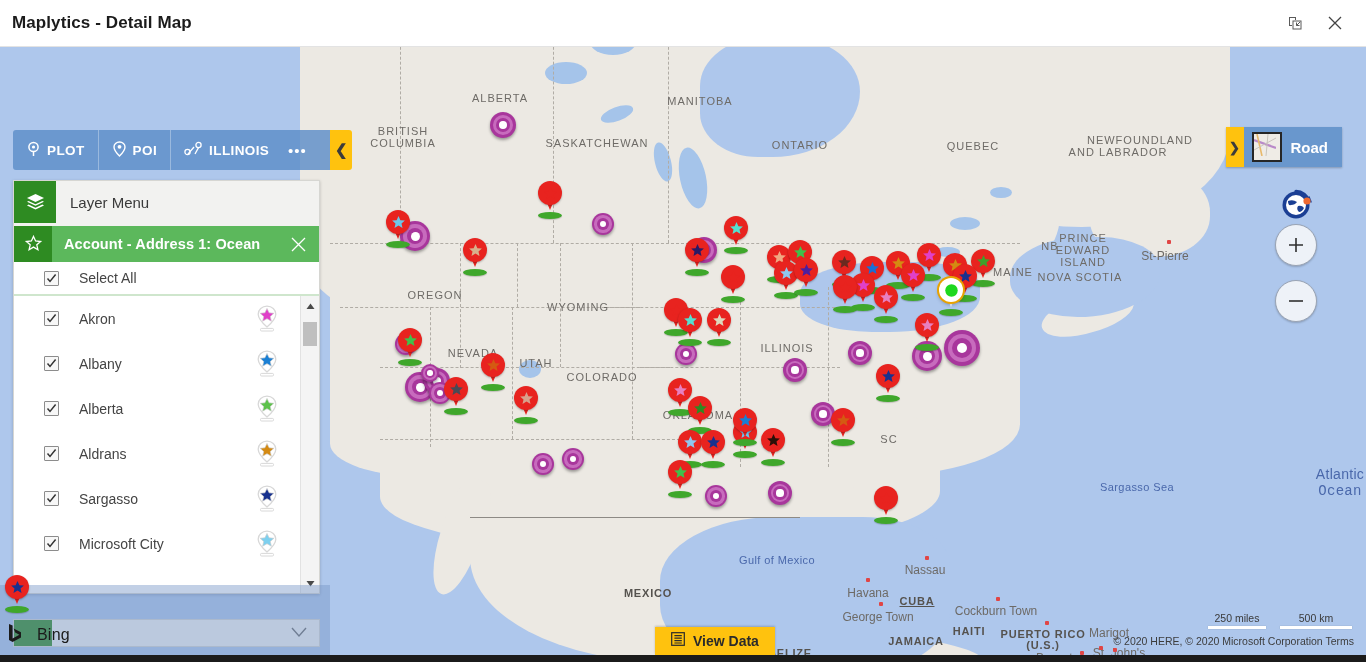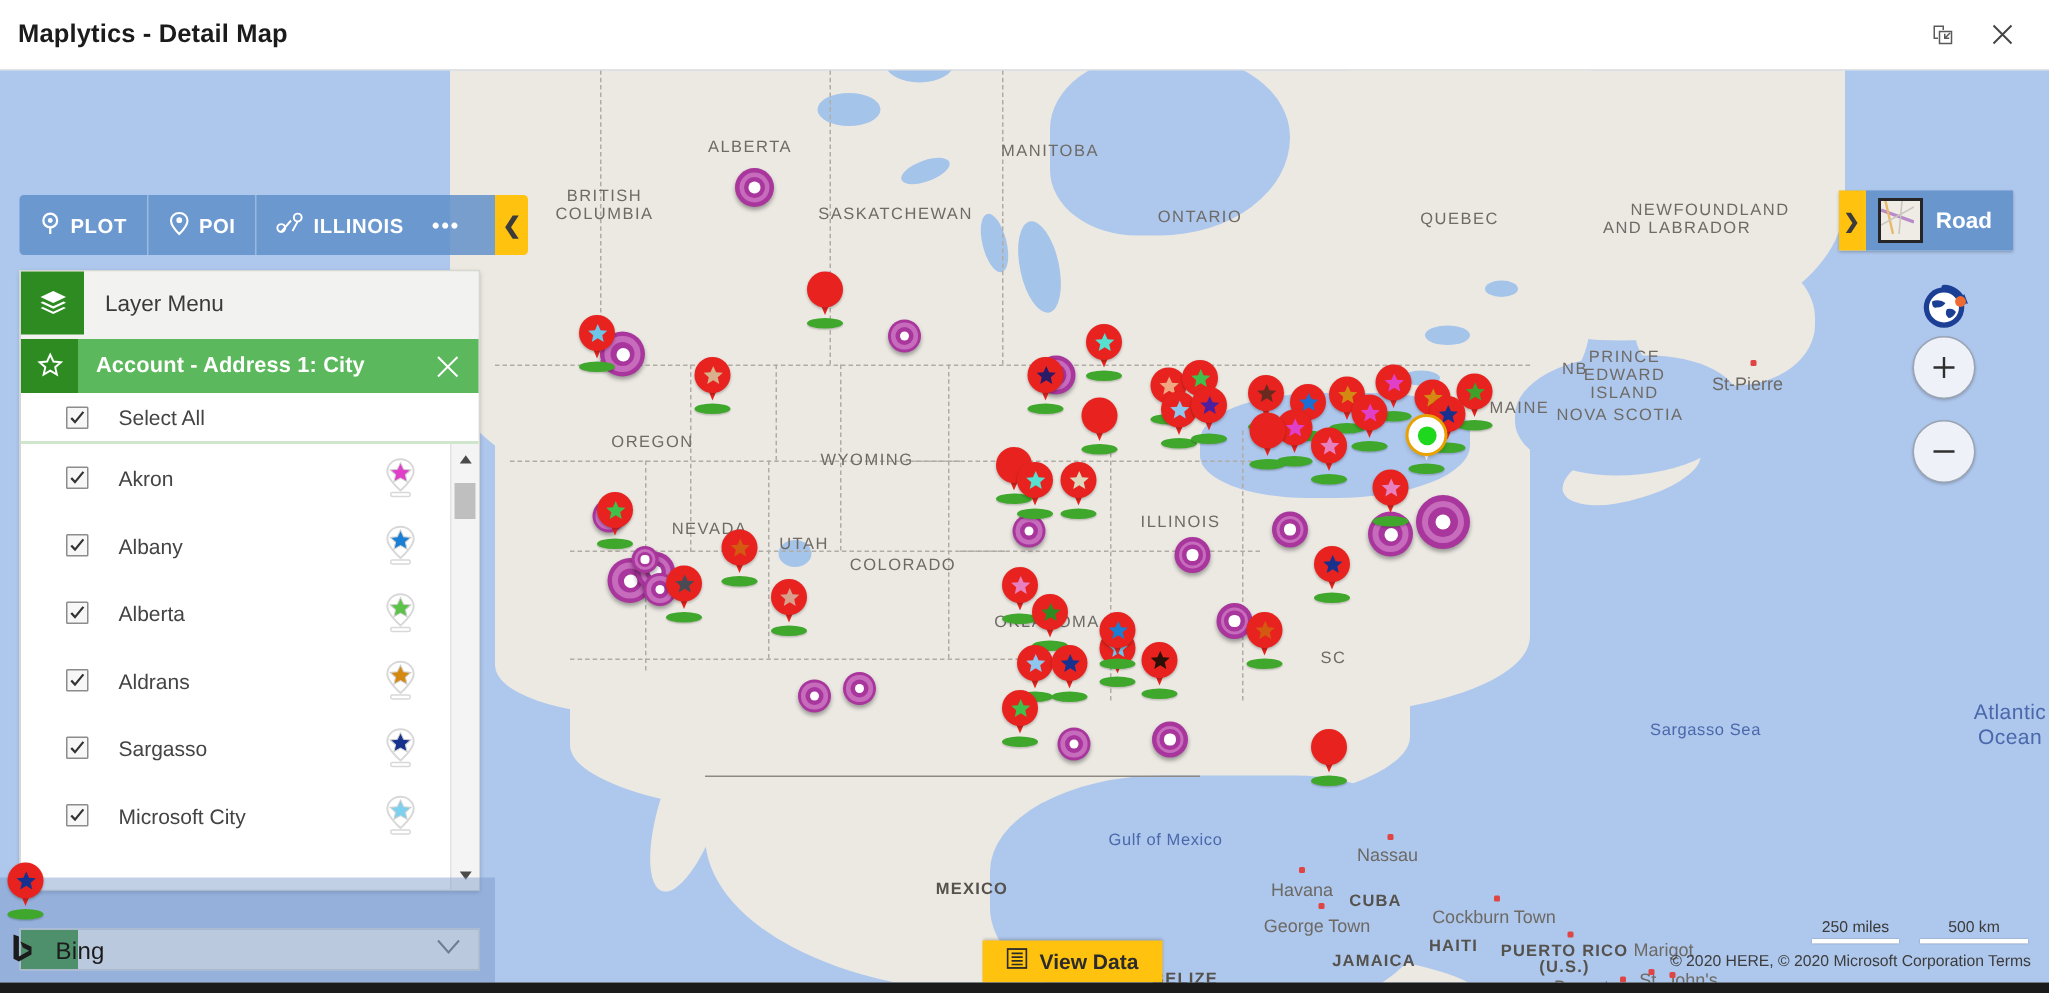--- a/index.html
+++ b/index.html
@@ -308,34 +308,34 @@
           <div class="maplabel prov" style="left: 473px; top: 306px; transform: translate(-50%, -50%);">NEVADA</div>
           <div class="maplabel prov" style="left: 536px; top: 316px; transform: translate(-50%, -50%);">UTAH</div>
           <div class="maplabel prov" style="left: 602px; top: 330px; transform: translate(-50%, -50%);">COLORADO</div>
           <div class="maplabel prov" style="left: 787px; top: 301px; transform: translate(-50%, -50%);">ILLINOIS</div>
           <div class="maplabel prov" style="left: 698px; top: 368px; transform: translate(-50%, -50%);">OKLAHOMA</div>
           <div class="maplabel prov" style="left: 889px; top: 392px; transform: translate(-50%, -50%);">SC</div>
           <div class="maplabel bold" style="left: 648px; top: 546px; transform: translate(-50%, -50%);">MEXICO</div>
           <div class="maplabel water-label" style="left: 777px; top: 513px; transform: translate(-50%, -50%);">Gulf of Mexico</div>
           <div class="maplabel city" style="left: 925px; top: 523px; transform: translate(-50%, -50%);">Nassau</div>
           <div class="maplabel city" style="left: 868px; top: 546px; transform: translate(-50%, -50%);">Havana</div>
-          <div class="maplabel bold" style="left: 917px; top: 554px; transform: translate(-50%, -50%);">CUBA</div>
+          <div class="maplabel bold" style="left: 917px; top: 554px; transform: translate(-50%, -50%); text-decoration: underline;">CUBA</div>
           <div class="maplabel city" style="left: 878px; top: 570px; transform: translate(-50%, -50%);">George Town</div>
           <div class="maplabel city" style="left: 996px; top: 564px; transform: translate(-50%, -50%);">Cockburn Town</div>
           <div class="maplabel bold" style="left: 969px; top: 584px; transform: translate(-50%, -50%);">HAITI</div>
           <div class="maplabel bold" style="left: 916px; top: 594px; transform: translate(-50%, -50%);">JAMAICA</div>
           <div class="maplabel bold" style="left: 1043px; top: 587px; transform: translate(-50%, -50%);">PUERTO RICO</div>
           <div class="maplabel bold" style="left: 1043px; top: 598px; transform: translate(-50%, -50%);">(U.S.)</div>
           <div class="maplabel city" style="left: 1109px; top: 586px; transform: translate(-50%, -50%);">Marigot</div>
           <div class="maplabel city" style="left: 1119px; top: 606px; transform: translate(-50%, -50%);">St. John's</div>
           <div class="maplabel city" style="left: 1065px; top: 611px; transform: translate(-50%, -50%);">Basseterre</div>
           <div class="maplabel bold" style="left: 790px; top: 606px; transform: translate(-50%, -50%);">BELIZE</div>
           <div class="maplabel water-label" style="left: 1137px; top: 440px; transform: translate(-50%, -50%);">Sargasso Sea</div>
           <div class="maplabel ocean" style="left: 1340px; top: 427px; transform: translate(-50%, -50%);">Atlantic</div>
-          <div class="maplabel ocean" style="left: 1340px; top: 444px; transform: translate(-50%, -50%);">Ocean</div>
+          <div class="maplabel ocean" style="left: 1340px; top: 444px; transform: translate(-50%, -50%); font-family: Liberation Mono, monospace;">Ocean</div>
         </div>
       <div id="map-citydots">
           <div class="citydot" style="left: 925px; top: 509px;"></div>
           <div class="citydot" style="left: 866px; top: 531px;"></div>
           <div class="citydot" style="left: 879px; top: 555px;"></div>
           <div class="citydot" style="left: 996px; top: 550px;"></div>
           <div class="citydot" style="left: 1099px; top: 599px;"></div>
           <div class="citydot" style="left: 1113px; top: 601px;"></div>
           <div class="citydot" style="left: 1080px; top: 604px;"></div>
           <div class="citydot" style="left: 1045px; top: 574px;"></div>
@@ -820,21 +820,21 @@
         </div>
         <div class="layer-menu-label">Layer Menu</div>
       </div>
 
       <div class="layer-header">
         <div class="layer-header-icon">
           <svg width="19" height="19" viewBox="0 0 19 19">
             <path d="M9.5 1.4 l2.1 4.6 l5 .5 l-3.8 3.3 l1.1 4.9 l-4.4-2.6 l-4.4 2.6 l1.1-4.9 l-3.8-3.3 l5-.5 z" fill="none" stroke="#fff" stroke-width="1.3"></path>
           </svg>
         </div>
-        <div class="layer-header-label">Account - Address 1: City</div>
+        <div class="layer-header-label">Account - Address 1: Ocean</div>
         <div class="layer-header-close">
           <svg width="17" height="17" viewBox="0 0 17 17">
             <path d="M2 2 L15 15 M15 2 L2 15" stroke="#fff" stroke-width="1.3" fill="none"></path>
           </svg>
         </div>
       </div>
 
       <div class="select-all-row">
         <div class="cb">
           <svg width="11" height="11" viewBox="0 0 11 11">

